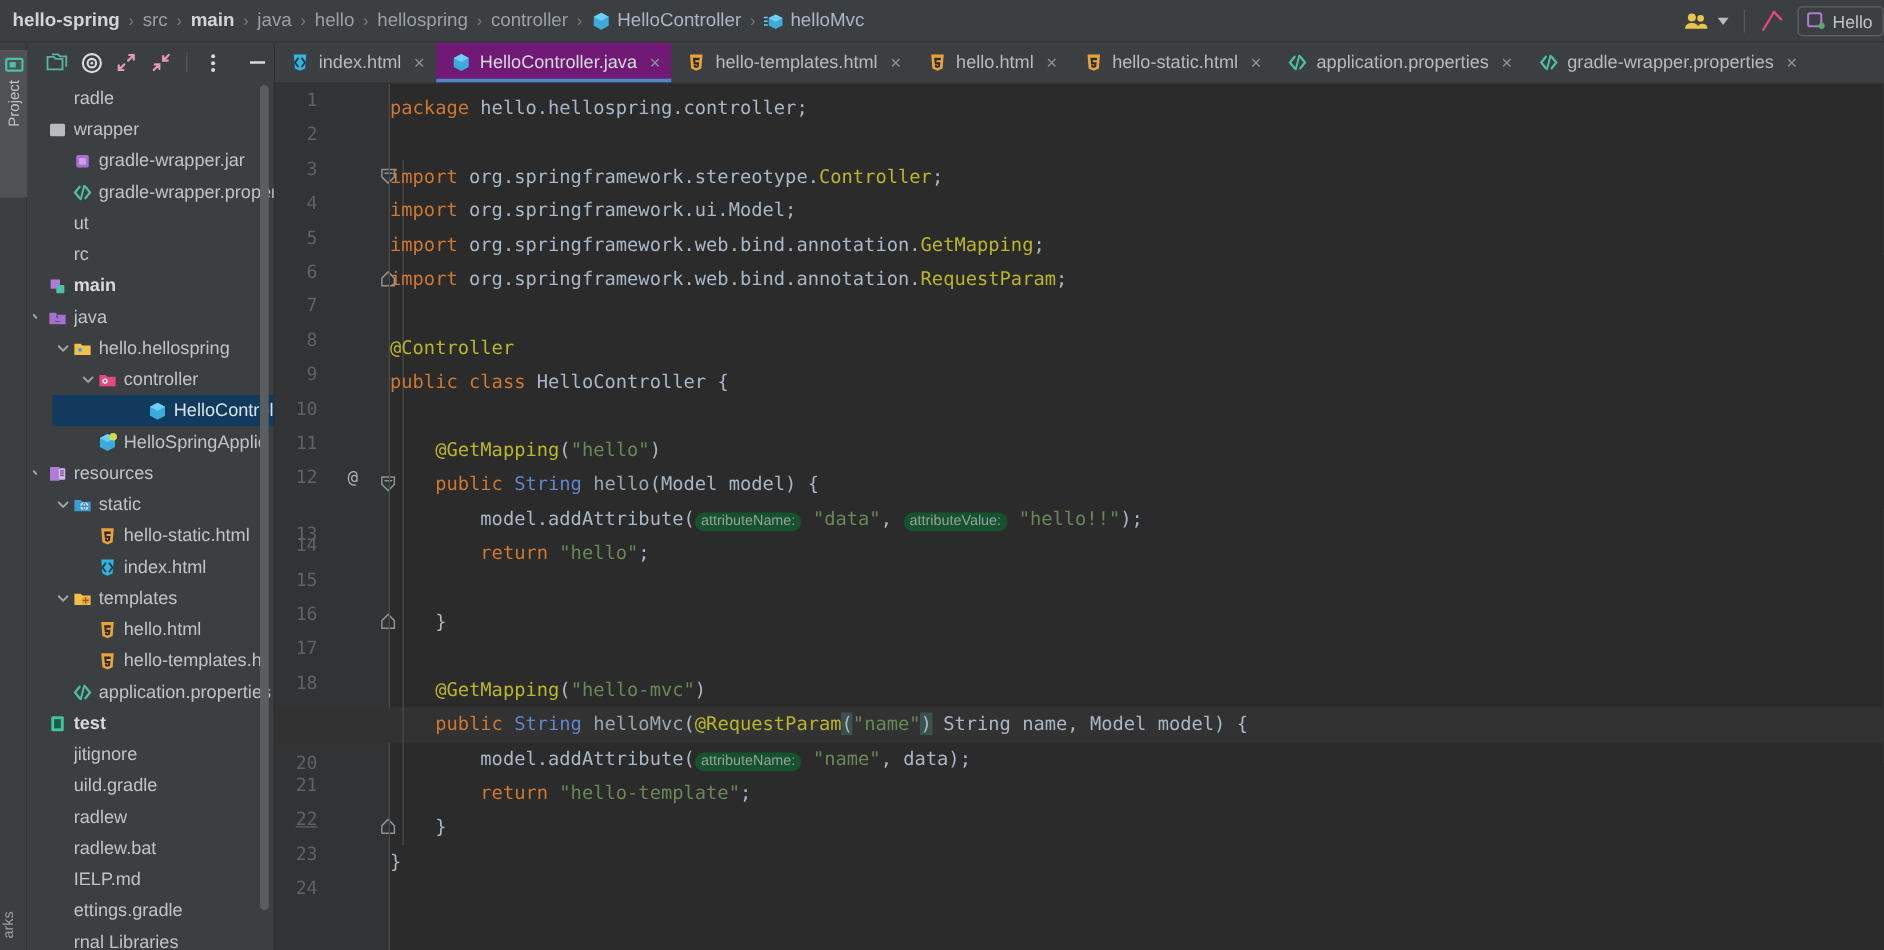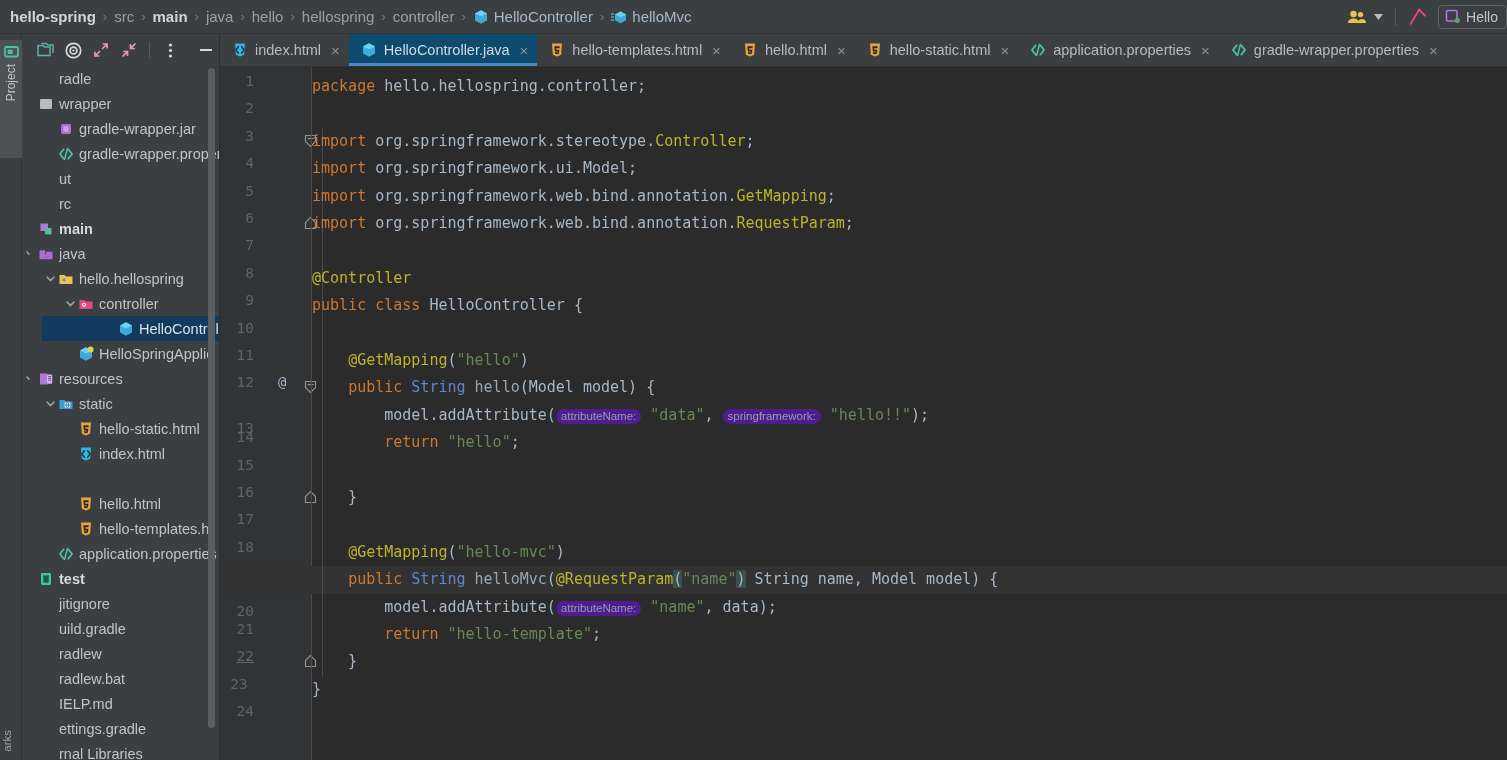--- a/index.html
+++ b/index.html
@@ -81,21 +81,21 @@
   
   #tabs {
     position: absolute; left: 220px; top: 34px; width: 1287px; height: 33px;
     background: #3c3f41; display: flex; align-items: stretch; overflow: hidden;
     border-bottom: 1px solid #323232;
   }
   .tab {
     display: flex; align-items: center; gap: 7px; padding: 0 9px 0 12px;
     color: #b6bbbf; font-size: 14.5px; white-space: nowrap; position: relative; cursor: pointer;
   }
-  .tab.active { background: #0c4a6e; color: #d6dade; }
+  .tab.active { background: #701a75; color: #d6dade; }
   .tab.active::after {
     content: ""; position: absolute; left: 0; right: 0; bottom: 0; height: 3px; background: #4a88c7;
   }
   .tabclose { color: #8d9296; font-size: 15px; margin-left: 3px; cursor: pointer; }
 
   
   #editor {
     position: absolute; left: 220px; top: 67px; width: 1287px; height: 693px;
     background: #2b2b2b; overflow: hidden;
   }
@@ -120,21 +120,21 @@
 
   .kw   { color: #cc7832; }
   .str  { color: #6a8759; }
   .anno { color: #bbb529; }
   .cls  { color: #a9b7c6; }
   .type { color: #5f87c7; }
   .mth  { color: #9aa6b0; }
   .plain{ color: #a9b7c6; }
   .brk  { background: #3b514d; }
   .hint {
-    background: #4c1d95; color: #9b9e9f; border-radius: 8px;
+    background: #14532d; color: #9b9e9f; border-radius: 8px;
     font-size: 11.5px; padding: 1px 5px 2px 5px; font-family: "Liberation Sans", sans-serif;
   }
 </style>
 </head>
 <body>
 
 <div id="topbar">
   <div id="crumbs">
       <span style="display: inline-flex; align-items: center;">
         <span class="crumb bold">hello-spring</span>
@@ -445,20 +445,36 @@
       <div class="trow" style="top: 375px; position: absolute; left: 0px; width: 198px;">
         <span style="width: 42px; flex: 0 0 auto; height: 25px;"></span>
         <span class="arrow"></span>
         <span class="ticon">
           <svg width="16" height="16" viewBox="0 0 16 16">
             <path d="M3 1.5h10l-.9 11.3L8 14.5l-4.1-1.7z" fill="#2fb6e0"></path>
             <path d="M6.4 4.7 4 8l2.4 3.2M9.6 4.7 12 8l-2.4 3.2" stroke="#1b3b47" stroke-width="1.5" fill="none" stroke-linecap="round"></path>
           </svg>
         </span>
         <span class="tlabel">index.html</span>
+      </div>
+      <div class="trow" style="top: 400px; position: absolute; left: 0px; width: 198px;">
+        <span style="width: 22px; flex: 0 0 auto; height: 25px;"></span>
+        <span class="arrow">
+          <svg width="11" height="11" viewBox="0 0 11 11">
+            <path d="M2 4 L5.5 7.6 L9 4" stroke="#a0a4a8" stroke-width="1.5" fill="none" stroke-linecap="round"></path>
+          </svg>
+        </span>
+        <span class="ticon">
+          <svg width="16" height="16" viewBox="0 0 16 16">
+            <path d="M1.5 4h5l1.3 1.4h6.7V13H1.5z" fill="#f0c04a"></path>
+            <circle cx="10.5" cy="9.3" r="3.2" fill="#e9a33a"></circle>
+            <path d="M10.5 6.9v4.8M8.1 9.3h4.8" stroke="#8a5f12" stroke-width="1"></path>
+          </svg>
+        </span>
+        <span class="tlabel">templates</span>
       </div>
       <div class="trow" style="top: 425px; position: absolute; left: 0px; width: 198px;">
         <span style="width: 42px; flex: 0 0 auto; height: 25px;"></span>
         <span class="arrow"></span>
         <span class="ticon">
           <svg width="16" height="16" viewBox="0 0 16 16">
             <path d="M3 1.5h10l-.9 11.3L8 14.5l-4.1-1.7z" fill="#e9a33a"></path>
             <path d="M5.3 4.2h5.4l-.2 2H7.2l.12 1.5h3.05l-.45 3.9L8 12.3l-1.9-.6-.13-1.7h1.6l.06.86.37.12.4-.12.1-1.3H5.9z" fill="#2b2b2b"></path>
           </svg>
         </span>
@@ -622,21 +638,21 @@
       <div class="gnum" style="top: 362.2px;">14</div>
       <div class="gnum" style="top: 389.6px;">15</div>
       <div class="gnum" style="top: 417px;">16</div>
       <div class="gnum" style="top: 444.4px;">17</div>
       <div class="gnum" style="top: 471.8px;">18</div>
       <div class="gnum" style="top: 499.2px;">19</div>
       <div class="gat" style="top: 499.2px;">@</div>
       <div class="gnum" style="top: 536px; text-align: right;">20</div>
       <div class="gnum" style="top: 554px;">21</div>
       <div class="gnum" style="top: 581.4px; text-decoration: underline;">22</div>
-      <div class="gnum" style="top: 608.8px; text-align: center;">23</div>
+      <div class="gnum" style="top: 608.8px;">23</div>
       <div class="gnum" style="top: 636.2px;">24</div>
       <div class="gfold" style="top: 66.8px;"><svg width="13" height="14" viewBox="0 0 13 14">
           <path d="M1.5 1.5h10v6l-5 5-5-5z" fill="none" stroke="#8d9296" stroke-width="1.2"></path>
           <path d="M3.6 4.5h6.2" stroke="#8d9296" stroke-width="1.2"></path>
         </svg></div>
       <div class="gfold" style="top: 149px;"><svg width="13" height="14" viewBox="0 0 13 14">
           <path d="M1.5 12.5h10v-6l-5-5-5 5z" fill="none" stroke="#8d9296" stroke-width="1.2"></path>
         </svg></div>
       <div class="gfold" style="top: 313.4px;"><svg width="13" height="14" viewBox="0 0 13 14">
           <path d="M1.5 1.5h10v6l-5 5-5-5z" fill="none" stroke="#8d9296" stroke-width="1.2"></path>
@@ -662,21 +678,21 @@
       <div class="cline" style="top: 60.8px;"><span class="kw">import </span><span class="plain">org.springframework.stereotype.</span><span class="anno">Controller</span><span class="plain">;</span></div>
       <div class="cline" style="top: 88.2px;"><span class="kw">import </span><span class="plain">org.springframework.ui.</span><span class="plain">Model</span><span class="plain">;</span></div>
       <div class="cline" style="top: 115.6px;"><span class="kw">import </span><span class="plain">org.springframework.web.bind.annotation.</span><span class="anno">GetMapping</span><span class="plain">;</span></div>
       <div class="cline" style="top: 143px;"><span class="kw">import </span><span class="plain">org.springframework.web.bind.annotation.</span><span class="anno">RequestParam</span><span class="plain">;</span></div>
       <div class="cline" style="top: 170.4px;"></div>
       <div class="cline" style="top: 197.8px;"><span class="anno">@Controller</span></div>
       <div class="cline" style="top: 225.2px;"><span class="kw">public class </span><span class="cls">HelloController</span><span class="plain"> {</span></div>
       <div class="cline" style="top: 252.6px;"></div>
       <div class="cline" style="top: 280px;"><span class="plain">    </span><span class="anno">@GetMapping</span><span class="plain">(</span><span class="str">"hello"</span><span class="plain">)</span></div>
       <div class="cline" style="top: 307.4px;"><span class="plain">    </span><span class="kw">public </span><span class="type">String </span><span class="mth">hello</span><span class="plain">(Model model) {</span></div>
-      <div class="cline" style="top: 334.8px;"><span class="plain">        model.addAttribute(</span><span class="hint">attributeName:</span><span class="plain"> </span><span class="str">"data"</span><span class="plain">, </span><span class="hint">springframework:</span><span class="plain"> </span><span class="str">"hello!!"</span><span class="plain">);</span></div>
+      <div class="cline" style="top: 334.8px;"><span class="plain">        model.addAttribute(</span><span class="hint">attributeName:</span><span class="plain"> </span><span class="str">"data"</span><span class="plain">, </span><span class="hint">attributeValue:</span><span class="plain"> </span><span class="str">"hello!!"</span><span class="plain">);</span></div>
       <div class="cline" style="top: 362.2px;"><span class="plain">        </span><span class="kw">return </span><span class="str">"hello"</span><span class="plain">;</span></div>
       <div class="cline" style="top: 389.6px;"></div>
       <div class="cline" style="top: 417px;"><span class="plain">    }</span></div>
       <div class="cline" style="top: 444.4px;"></div>
       <div class="cline" style="top: 471.8px;"><span class="plain">    </span><span class="anno">@GetMapping</span><span class="plain">(</span><span class="str">"hello-mvc"</span><span class="plain">)</span></div>
       <div class="cline" style="top: 499.2px;"><span class="plain">    </span><span class="kw">public </span><span class="type">String </span><span class="mth">helloMvc</span><span class="plain">(</span><span class="anno">@RequestParam</span><span class="brk">(</span><span class="str">"name"</span><span class="brk">)</span><span class="plain"> String name, Model model) {</span></div>
       <div class="cline" style="top: 526.6px;"><span class="plain">        model.addAttribute(</span><span class="hint">attributeName:</span><span class="plain"> </span><span class="str">"name"</span><span class="plain">, data);</span></div>
       <div class="cline" style="top: 554px;"><span class="plain">        </span><span class="kw">return </span><span class="str">"hello-template"</span><span class="plain">;</span></div>
       <div class="cline" style="top: 581.4px;"><span class="plain">    }</span></div>
       <div class="cline" style="top: 608.8px;"><span class="plain">}</span></div>

